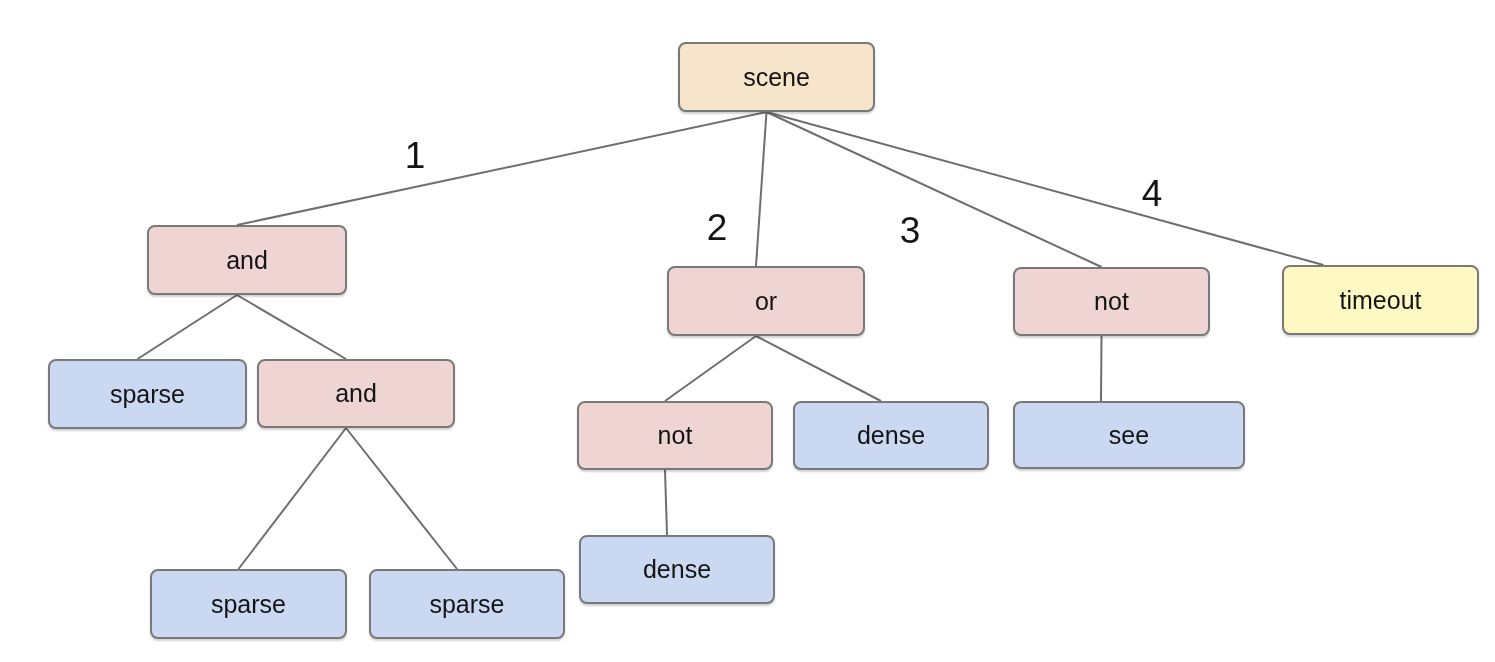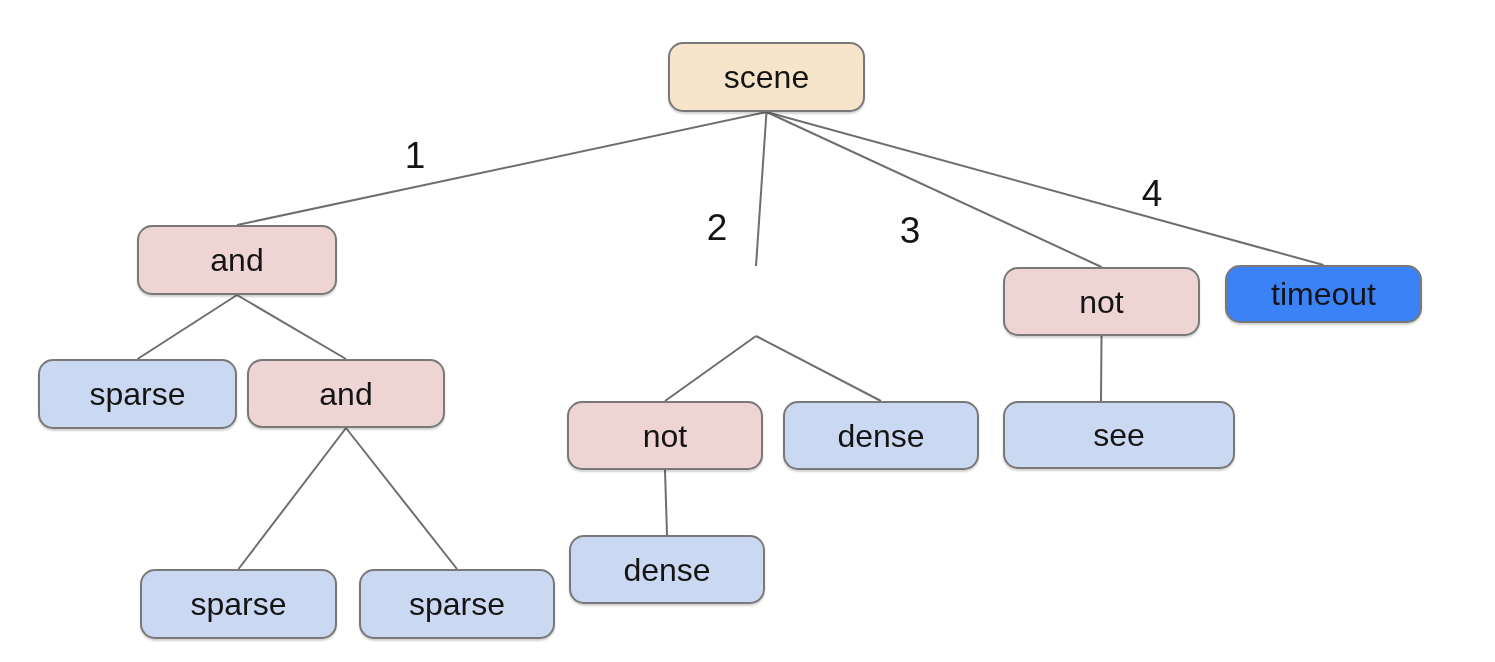--- a/index.html
+++ b/index.html
@@ -25,28 +25,29 @@
     left: 0;
     top: 0;
     width: 100%;
     height: 100%;
     pointer-events: none;
   }
   .node {
     position: absolute;
     box-sizing: border-box;
     border: 2px solid #797979;
-    border-radius: 15px;
+    border-radius: 8px;
     display: flex;
     align-items: center;
     justify-content: center;
-    font-size: 32px;
+    font-size: 25px;
     line-height: 1;
     color: #141414;
     box-shadow: 0 2px 2px rgba(0,0,0,0.18);
+    margin-left: 10px;
   }
   .edge-label {
     font-family: "Liberation Sans", sans-serif;
     font-size: 37px;
     fill: #141414;
     text-anchor: middle;
   }
 </style>
 </head>
 <body>
@@ -66,22 +67,23 @@
       <line x1="346" y1="428" x2="238.5" y2="569" stroke="#6e6e6e" stroke-width="2"></line>
       <line x1="346" y1="428" x2="457" y2="569" stroke="#6e6e6e" stroke-width="2"></line>
       <line x1="756" y1="336" x2="665" y2="401" stroke="#6e6e6e" stroke-width="2"></line>
       <line x1="756" y1="336" x2="881" y2="401" stroke="#6e6e6e" stroke-width="2"></line>
       <line x1="665" y1="470" x2="667" y2="535" stroke="#6e6e6e" stroke-width="2"></line>
       <line x1="1101.5" y1="336" x2="1101" y2="401" stroke="#6e6e6e" stroke-width="2"></line>
     </svg>
   <div id="node-layer">
       <div class="node node-root" style="left: 668px; top: 42px; width: 197px; height: 70px; background: rgb(246, 229, 202); border-color: rgb(121, 121, 121); color: rgb(20, 20, 20);">scene</div>
       <div class="node node-operator" style="left: 137px; top: 225px; width: 200px; height: 70px; background: rgb(238, 212, 210); border-color: rgb(121, 121, 121); color: rgb(20, 20, 20);">and</div>
+      <div class="node node-operator" style="left: 657px; top: 266px; width: 198px; height: 70px; background: rgb(238, 212, 210); border-color: rgb(121, 121, 121); color: rgb(20, 20, 20);">or</div>
       <div class="node node-operator" style="left: 1003px; top: 267px; width: 197px; height: 69px; background: rgb(238, 212, 210); border-color: rgb(121, 121, 121); color: rgb(20, 20, 20);">not</div>
-      <div class="node node-leaf" style="left: 1225px; top: 265px; width: 197px; height: 58px; background: #3b82f6; border-color: rgb(121, 121, 121); color: rgb(20, 20, 20);">timeout</div>
+      <div class="node node-leaf" style="left: 1272px; top: 265px; width: 197px; height: 70px; background: #fef9c3; border-color: rgb(121, 121, 121); color: rgb(20, 20, 20);">timeout</div>
       <div class="node node-leaf" style="left: 38px; top: 359px; width: 199px; height: 70px; background: rgb(203, 216, 242); border-color: rgb(121, 121, 121); color: rgb(20, 20, 20);">sparse</div>
       <div class="node node-operator" style="left: 247px; top: 359px; width: 198px; height: 69px; background: rgb(238, 212, 210); border-color: rgb(121, 121, 121); color: rgb(20, 20, 20);">and</div>
       <div class="node node-operator" style="left: 567px; top: 401px; width: 196px; height: 69px; background: rgb(238, 212, 210); border-color: rgb(121, 121, 121); color: rgb(20, 20, 20);">not</div>
       <div class="node node-leaf" style="left: 783px; top: 401px; width: 196px; height: 69px; background: rgb(203, 216, 242); border-color: rgb(121, 121, 121); color: rgb(20, 20, 20);">dense</div>
       <div class="node node-leaf" style="left: 1003px; top: 401px; width: 232px; height: 68px; background: rgb(203, 216, 242); border-color: rgb(121, 121, 121); color: rgb(20, 20, 20);">see</div>
       <div class="node node-leaf" style="left: 569px; top: 535px; width: 196px; height: 69px; background: rgb(203, 216, 242); border-color: rgb(121, 121, 121); color: rgb(20, 20, 20);">dense</div>
       <div class="node node-leaf" style="left: 140px; top: 569px; width: 197px; height: 70px; background: rgb(203, 216, 242); border-color: rgb(121, 121, 121); color: rgb(20, 20, 20);">sparse</div>
       <div class="node node-leaf" style="left: 359px; top: 569px; width: 196px; height: 70px; background: rgb(203, 216, 242); border-color: rgb(121, 121, 121); color: rgb(20, 20, 20);">sparse</div>
     </div>
 </div>

